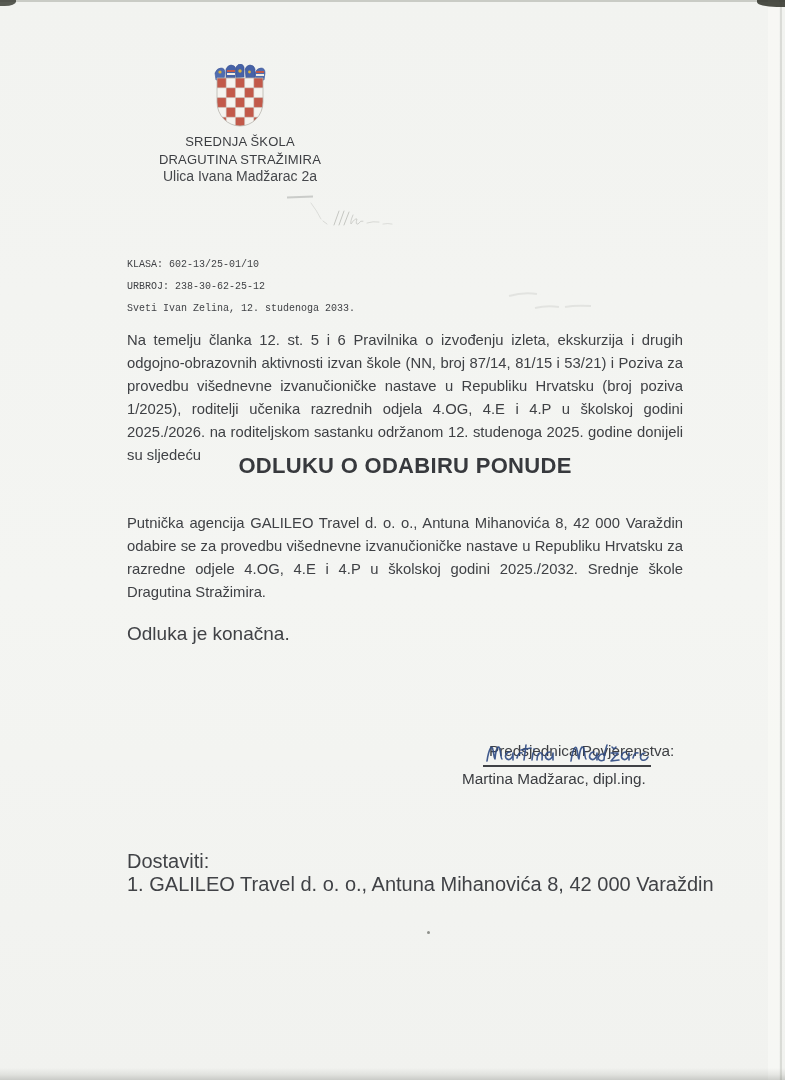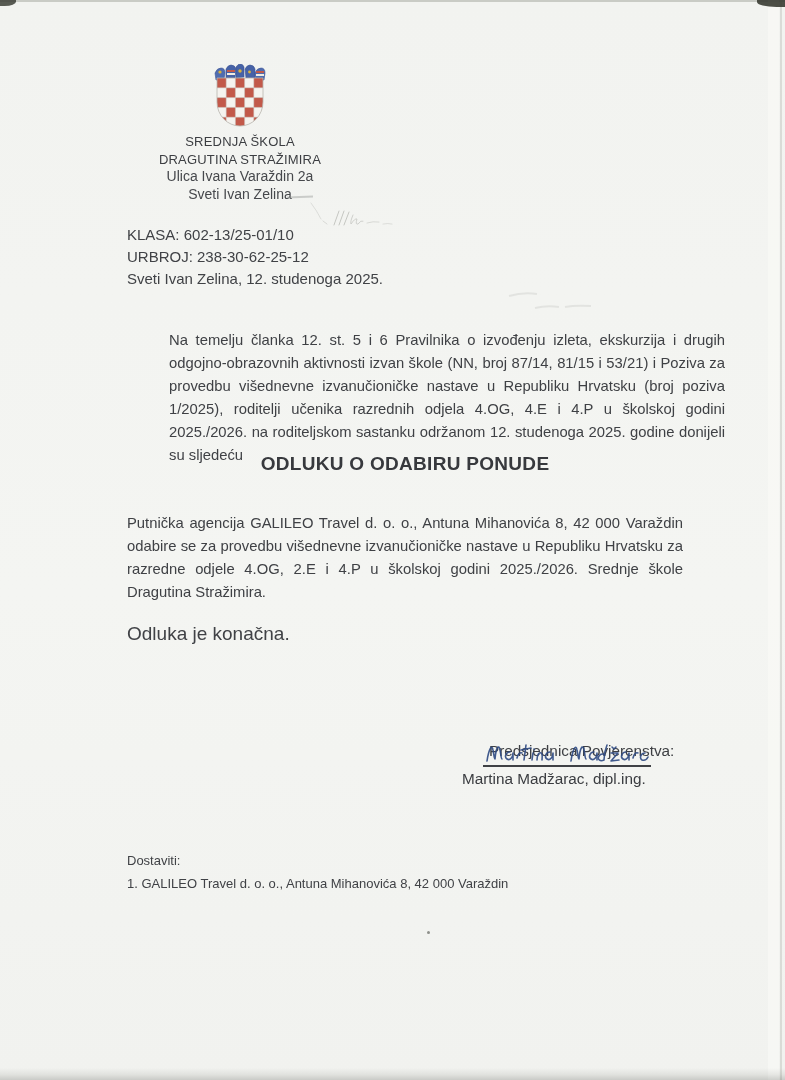--- a/index.html
+++ b/index.html
@@ -21,37 +21,37 @@
   .edge-right-band{position:absolute;top:0;right:6px;width:11px;height:1080px;background:#fafaf7;opacity:.6;}
   .edge-right-line{position:absolute;top:0;right:3px;width:2px;height:1080px;background:#c2c4bd;opacity:.5;}
   .edge-bottom{position:absolute;bottom:0;left:0;right:0;height:12px;background:linear-gradient(to bottom,rgba(80,82,75,0),rgba(80,82,75,.10) 55%,rgba(60,62,55,.22) 100%);}
   
   .header{position:absolute;top:64px;left:0;width:480px;text-align:center;}
   .crest{display:block;margin:0 auto 5px auto;}
   .school-name{font-weight:normal;font-size:13px;line-height:17.5px;color:#3c3e42;letter-spacing:.2px;}
   .school-addr{font-size:14px;line-height:17.5px;color:#46484c;}
   .addr-tail-mark{position:absolute;top:196px;left:287px;width:26px;height:2px;background:#9a9c98;opacity:.45;transform:rotate(-2deg);}
   
-  .ref{position:absolute;left:127px;top:224px;font-size:15px;line-height:22px;color:#404246;}
+  .ref{position:absolute;left:127px;top:254px;font-size:10px;line-height:22px;color:#404246;font-family:Liberation Mono, monospace;}
   
   .scribble{position:absolute;left:293px;top:199px;opacity:.45;}
   .smudge{position:absolute;left:505px;top:288px;width:90px;height:26px;opacity:.18;}
   
   .para{position:absolute;left:127px;width:556px;font-size:14.8px;line-height:23px;text-align:justify;text-align-last:left;color:#3f4145;}
-  .para-1{top:329px;margin-left:42px;}
-  .doc-title{position:absolute;left:127px;top:453px;width:556px;text-align:center;font-weight:bold;font-size:19px;color:#37393d;letter-spacing:.3px;}
+  .para-1{top:329px;}
+  .doc-title{position:absolute;left:127px;top:453px;width:556px;text-align:center;font-weight:bold;font-size:22px;color:#37393d;letter-spacing:.3px;}
   .para-2{top:512px;}
   .finality{position:absolute;left:127px;top:623px;font-size:19px;color:#404246;}
   
   .sig-role{position:absolute;left:489px;top:726px;font-size:15.3px;color:#3d3f43;margin-top:16px;}
   .sig-hand{position:absolute;left:483px;top:736px;}
   .sig-line{position:absolute;left:483px;top:765px;width:168px;height:2px;background:#3f4145;}
   .sig-name{position:absolute;left:462px;top:770px;font-size:15.3px;color:#3a3c40;}
   
-  .dist{position:absolute;left:127px;top:850px;font-size:13px;line-height:22.5px;color:#404246;}
+  .dist{position:absolute;left:127px;top:850px;font-size:20px;line-height:22.5px;color:#404246;}
   .speck{position:absolute;left:427px;top:931px;width:3px;height:3px;border-radius:50%;background:#8e908b;}
 </style>
 </head>
 <body>
 
 <div class="sheet">
 
   <div class="edge-top-line"></div>
   <div class="edge-left-band"></div>
   <div class="edge-right-band"></div>
@@ -103,22 +103,21 @@
         </g>
         <g stroke="#c9c7c0" stroke-width="0.5" fill="none">
           <path d="M14.2,14 V64 M23.4,14 V64 M32.6,14 V64 M41.8,14 V64"></path>
           <path d="M5,23.8 H51 M5,33.6 H51 M5,43.4 H51 M5,53.2 H51"></path>
         </g>
       </g>
       <path d="M5,14 L51,14 L51,38 A23,24 0 0 1 5,38 Z" fill="none" stroke="#b7b5ae" stroke-width="0.8"></path>
     </svg>
     <div class="school-name">SREDNJA ŠKOLA</div>
     <div class="school-name">DRAGUTINA STRAŽIMIRA</div>
-    <div class="school-addr">Ulica Ivana Varaždin 2a</div>
-    <div class="school-addr">Sveti Ivan Zelina</div>
+    <div class="school-addr">Ulica Ivana Madžarac 2a</div>
   </div>
   <div class="addr-tail-mark"></div>
 
   <svg class="scribble" width="128" height="38" viewBox="0 0 128 38">
     <g stroke="#8e9089" stroke-width="1" fill="none" stroke-linecap="round">
       <path d="M18,4 q6,8 10,16" opacity=".5"></path>
       <path d="M30,22 l4,3" opacity=".6"></path>
       <path d="M46,12 l-5,14"></path>
         <path d="M51,12 l-5,14"></path>
         <path d="M56,13 l-5,13"></path>
@@ -127,28 +126,28 @@
       <path d="M90,25 q5,-1 9,0" opacity=".5"></path>
     </g>
   </svg>
   <svg class="smudge" width="90" height="26" viewBox="0 0 90 26">
     <path d="M4,8 q14,-4 28,-2 M30,20 q12,-3 24,-1 M60,19 q10,-2 26,-1" stroke="#9a9c96" stroke-width="2" fill="none"></path>
   </svg>
 
   <div class="ref">
     <div>KLASA: 602-13/25-01/10</div>
     <div>URBROJ: 238-30-62-25-12</div>
-    <div>Sveti Ivan Zelina, 12. studenoga 2025.</div>
+    <div>Sveti Ivan Zelina, 12. studenoga 2033.</div>
   </div>
 
   <div class="para para-1">Na temelju članka 12. st. 5 i 6 Pravilnika o izvođenju izleta, ekskurzija i drugih odgojno-obrazovnih aktivnosti izvan škole (NN, broj 87/14, 81/15 i 53/21) i Poziva za provedbu višednevne izvanučioničke nastave u Republiku Hrvatsku (broj poziva 1/2025), roditelji učenika razrednih odjela 4.OG, 4.E i 4.P u školskoj godini 2025./2026. na roditeljskom sastanku održanom 12. studenoga 2025. godine donijeli su sljedeću</div>
 
   <div class="doc-title">ODLUKU O ODABIRU PONUDE</div>
 
-  <div class="para para-2">Putnička agencija GALILEO Travel d. o. o., Antuna Mihanovića 8, 42 000 Varaždin odabire se za provedbu višednevne izvanučioničke nastave u Republiku Hrvatsku za razredne odjele 4.OG, 2.E i 4.P u školskoj godini 2025./2026. Srednje škole Dragutina Stražimira.</div>
+  <div class="para para-2">Putnička agencija GALILEO Travel d. o. o., Antuna Mihanovića 8, 42 000 Varaždin odabire se za provedbu višednevne izvanučioničke nastave u Republiku Hrvatsku za razredne odjele 4.OG, 4.E i 4.P u školskoj godini 2025./2032. Srednje škole Dragutina Stražimira.</div>
 
   <div class="finality">Odluka je konačna.</div>
 
   <div class="sig-role">Predsjednica Povjerenstva:</div>
   <svg class="sig-hand" width="168" height="32" viewBox="0 0 168 32">
     <g stroke="#2e4a83" stroke-width="1.6" fill="none" stroke-linecap="round" stroke-linejoin="round" opacity=".9">
 
       <path d="M4,25 C6,12 9,8 10,14 C11,18 11,23 12,23 C13,11 16,8 17,14 C18,18 18,23 19,23"></path>
       <path d="M27,16 c-4,0 -6,5 -3,7 c3,2 6,-2 6,-6 l0,7"></path>
       <path d="M34,22 c1,-4 3,-6 5,-5"></path>

